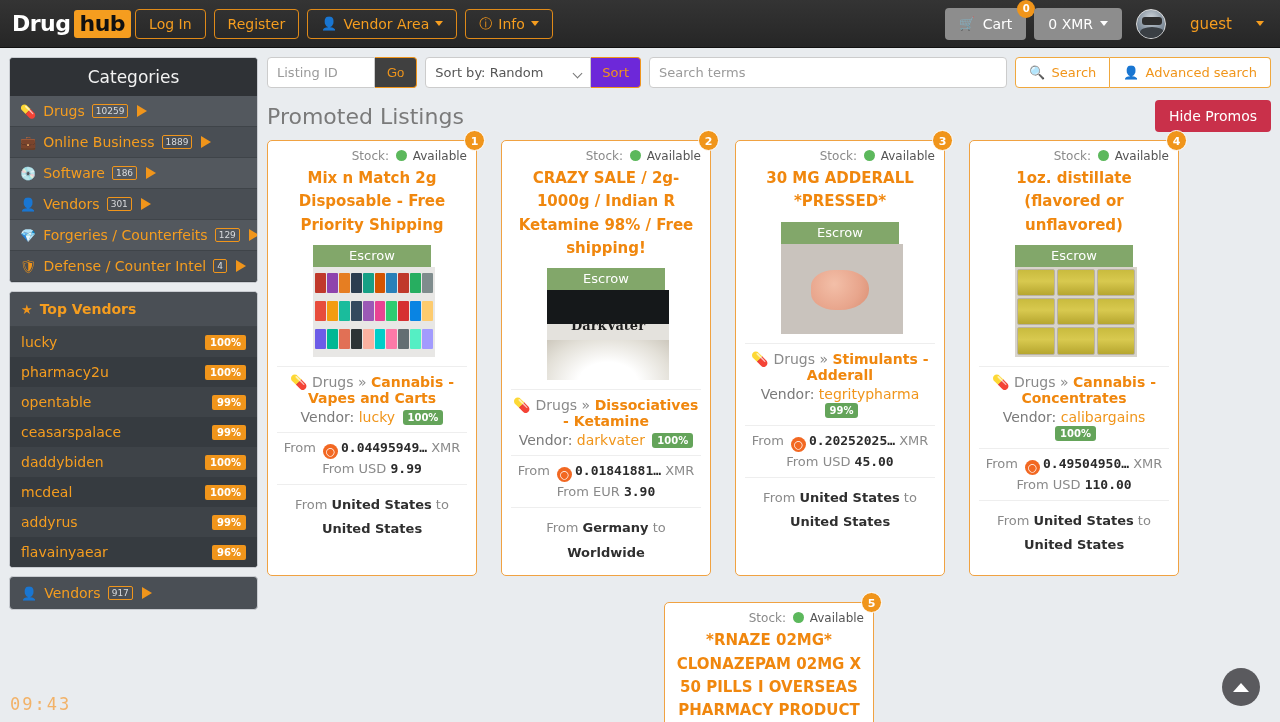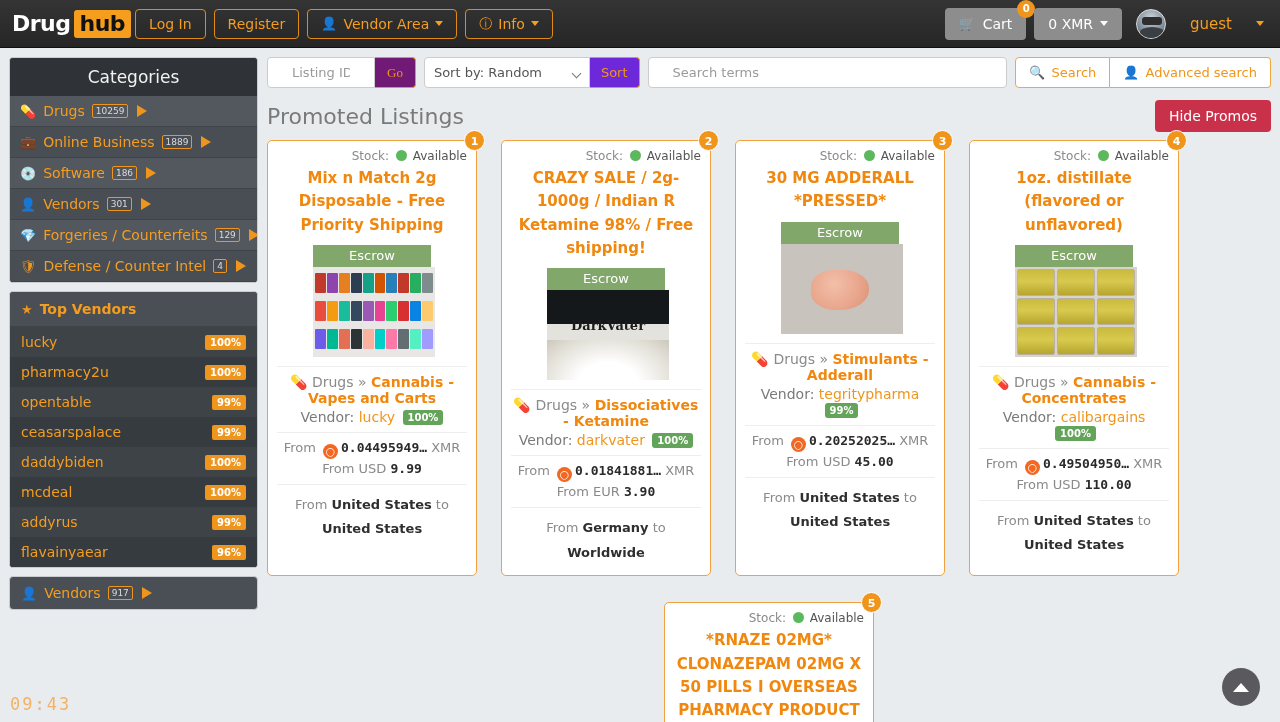--- a/index.html
+++ b/index.html
@@ -238,37 +238,37 @@
     align-items: stretch;
     gap: 0;
     height: 31px;
     margin-bottom: 10px;
   }
   .grp { display: flex; margin-right: 8px; }
   .inp {
     border: 1px solid #ccc;
     background: #fff;
     font-size: 13px;
-    padding: 4px 24px;
+    padding: 4px 9px;
     color: #555;
     font-family: "DejaVu Sans", "Liberation Sans", sans-serif;
     outline: none;
   }
   .inp::placeholder { color: #9a9a9a; }
   #listing-id { width: 108px; border-radius: 4px 0 0 4px; }
   .go-btn {
     border: 1px solid #f0951b;
     border-left: none;
-    background: #701a75;
+    background: #404040;
     color: #f0951b;
     font-size: 13px;
     padding: 0 12px;
     border-radius: 0 4px 4px 0;
     cursor: pointer;
-    font-family: Liberation Serif, serif;
+    font-family: Liberation Sans, sans-serif;
   }
   .sel-wrap { position: relative; }
   .sel {
     appearance: none;
     -webkit-appearance: none;
     border: 1px solid #ccc;
     background: #fff;
     border-radius: 4px 0 0 4px;
     font-size: 13px;
     color: #555;

